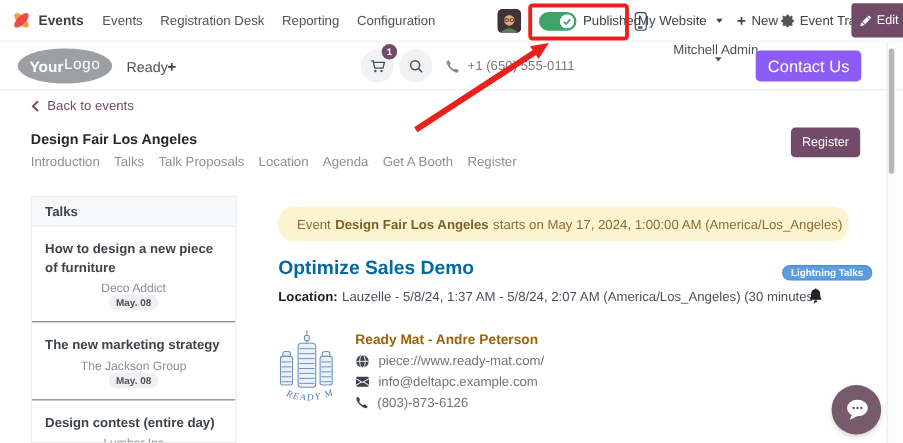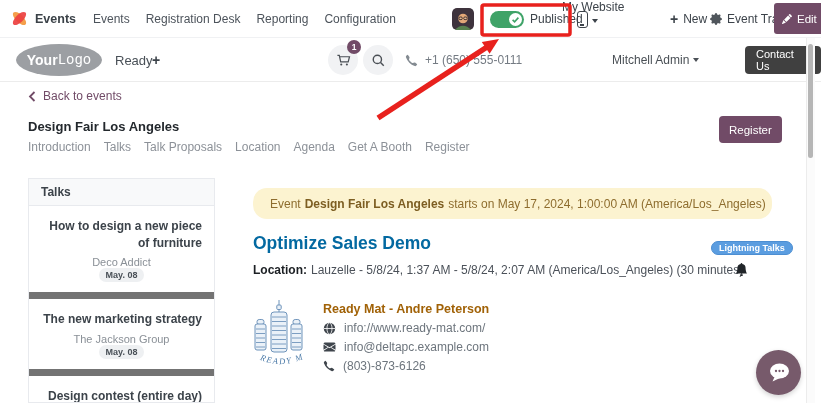--- a/index.html
+++ b/index.html
@@ -14,21 +14,21 @@
   .app-name { font-size:12.5px; font-weight:700; color:#3b4248; margin-right:17px; }
   .topmenu-item { font-size:12px; color:#4c535b; margin-right:16px; cursor:pointer; }
   .avatar { position:absolute; left:452px; top:8px; width:22px; height:22px; border-radius:5px; overflow:hidden; }
   .publish-group { position:absolute; left:490px; top:0; height:38px; display:flex; align-items:center; gap:6px; }
   .toggle-pill { position:relative; width:34px; height:17px; border-radius:9px; background:#3fa368; }
   .toggle-knob { position:absolute; right:2px; top:2px; width:13px; height:13px; }
   .publish-label { font-size:12px; color:#3c434a; }
   .mobile-icon { position:absolute; left:577px; top:11px; width:11px; height:17px; border:1.6px solid #3c434a; border-radius:3px; }
   .mobile-icon::after { content:""; position:absolute; left:2px; bottom:1px; width:4px; height:1.6px; background:#3c434a; }
   .sys-item { position:absolute; top:0; height:38px; display:flex; align-items:center; gap:5px; font-size:12px; color:#3c434a; cursor:pointer; }
-  .my-website { left:562px;flex-direction:column; }
+  .my-website { left:580px; }
   .new-btn { left:670px; }
   .new-plus { font-size:14px; font-weight:700; line-height:1; }
   .event-track { left:710px; }
   .edit-btn { position:absolute; left:774px; top:3px; height:31px; display:flex; align-items:center; gap:5px;
               background:#714B67; color:#fff; font-size:11.5px; padding:0 8px; border-radius:3px; cursor:pointer; }
   .caret { display:inline-block; width:0; height:0; border-left:3.5px solid transparent; border-right:3.5px solid transparent; border-top:4px solid currentColor; margin-left:4px; }
 
   
   .siteheader { position:absolute; left:0; top:38px; width:821px; height:44px; background:#fff; border-bottom:1px solid #ececec; }
   .yourlogo { position:absolute; left:16px; top:6px; width:86px; height:32px; background:#9c9fa3; border-radius:50%;
@@ -36,36 +36,36 @@
   .yourlogo .b { font-weight:700; } .yourlogo .l { font-weight:300;font-family:Liberation Mono, monospace; }
   .home-link { position:absolute; left:115px; top:0; height:44px; display:flex; align-items:center; font-size:13px; color:#495057; cursor:pointer; }
   .nav-plus { position:absolute; left:152px; top:0; height:44px; display:flex; align-items:center; font-size:14px; font-weight:600; color:#3c434a; cursor:pointer; }
   .circle-btn { position:absolute; top:7px; width:30px; height:30px; border-radius:50%; background:#f1f2f4; display:flex; align-items:center; justify-content:center; cursor:pointer; }
   .cart-btn { left:328px; }
   .search-btn { left:363px; }
   .cart-badge { position:absolute; left:347px; top:2px; width:14px; height:14px; border-radius:50%; background:#714B67; color:#fff;
                 font-size:8.5px; font-weight:700; display:flex; align-items:center; justify-content:center; z-index:2; }
   .tel-group { position:absolute; left:405px; top:0; height:44px; display:flex; align-items:center; gap:7px; font-size:12px; color:#747b83; }
   .lang-group { position:absolute; left:522px; top:0; height:44px; display:flex; align-items:center; font-size:12px; color:#747b83; cursor:pointer; }
-  .user-group { position:absolute; left:612px; top:0; height:44px; display:flex; align-items:center; font-size:12px; color:#4a5056; cursor:pointer; }
-  .contact-btn { position:absolute; left:745px; top:8px; height:28px; display:flex; align-items:center; background:#404040; color:#fff;
-                 font-size:11px; padding:0 11px; border-radius:4px; cursor:pointer; }
+  .user-group { position:absolute; left:612px; top:0; height:44px; display:flex; align-items:center; font-size:12px; color:#4a5056; cursor:pointer;flex-direction:column; }
+  .contact-btn { position:absolute; left:687px; top:8px; height:28px; display:flex; align-items:center; background:#8b5cf6; color:#fff;
+                 font-size:15px; padding:0 11px; border-radius:4px; cursor:pointer; }
 
   
   .back-link { position:absolute; left:28px; top:89px; display:flex; align-items:center; gap:7px; font-size:12px; color:#714B67; cursor:pointer; }
   .event-title { position:absolute; left:28px; top:119px; font-size:13px; font-weight:700; color:#23282d; }
   .event-nav { position:absolute; left:28px; top:140px; display:flex; gap:13px; font-size:12px; color:#8c9198; }
   .event-nav span { cursor:pointer; }
   .register-btn { position:absolute; left:719px; top:116px; height:27px; display:flex; align-items:center; background:#714B67; color:#fff;
                   font-size:11.5px; padding:0 10px; border-radius:4px; cursor:pointer; }
 
   
   .sidebar { position:absolute; left:28px; top:178px; width:187px; height:225px; background:#fff; border:1px solid #e8eaee; overflow:hidden; }
   .sidebar-header { background:#f8f9fa; border-bottom:1px solid #e8eaee; padding:6px 12px; font-size:12px; font-weight:700; color:#3c434a; }
-  .sb-item { padding:12px 12px 10px; border-bottom:7px solid #737373; cursor:pointer;text-align:right; }
+  .sb-item { padding:12px 12px 10px; border-bottom:1px solid #737373; cursor:pointer; }
   .sb-title { font-size:12px; font-weight:700; color:#3c434a; line-height:1.38; }
   .sb-meta { display:flex; justify-content:space-between; align-items:center; margin-top:5px;flex-direction:column; }
   .sb-speaker { font-size:11px; color:#8a9097; }
   .sb-date { font-size:9px; font-weight:700; color:#495057; background:#eef0f2; padding:2px 7px; border-radius:8px; }
 
   
   .alert { position:absolute; left:253px; top:188px; width:519px; height:31px; background:#fcf3d0; border-radius:14px;
            display:flex; align-items:center; padding-left:17px; font-size:12px; color:#8e6d2e; white-space:nowrap; }
   .alert b { margin:0 4px; color:#7d5e22; }
   .talk-title { position:absolute; left:253px; top:233px; font-size:17.5px; font-weight:700; color:#0369a1; }
@@ -312,21 +312,21 @@
   </div>
 
   <div class="company-name">Ready Mat - Andre Peterson</div>
 
   <div class="c-row r1">
     <svg width="13" height="13" viewBox="0 0 16 16">
       <circle cx="8" cy="8" r="7" fill="#3f454c"></circle>
       <ellipse cx="8" cy="8" rx="3.1" ry="7" fill="none" stroke="#fff" stroke-width="1"></ellipse>
       <line x1="1" y1="8" x2="15" y2="8" stroke="#fff" stroke-width="1"></line>
     </svg>
-    <a>info://www.ready-mat.com/</a>
+    <a>piece://www.ready-mat.com/</a>
   </div>
 
   <div class="c-row r2">
     <svg width="13" height="12" viewBox="0 0 16 16">
       <path fill="#3f454c" d="M.05 3.555A2 2 0 0 1 2 2h12a2 2 0 0 1 1.95 1.555L8 8.414.05 3.555ZM0 4.697v7.104l5.803-3.558L0 4.697ZM6.761 8.83l-6.57 4.026A2 2 0 0 0 2 14h12a2 2 0 0 0 1.808-1.144l-6.57-4.025L8 9.586l-1.239-.757Zm3.436-.586L16 11.801V4.697l-5.803 3.546Z"></path>
     </svg>
     <a>info@deltapc.example.com</a>
   </div>
 
   <div class="c-row r3">

